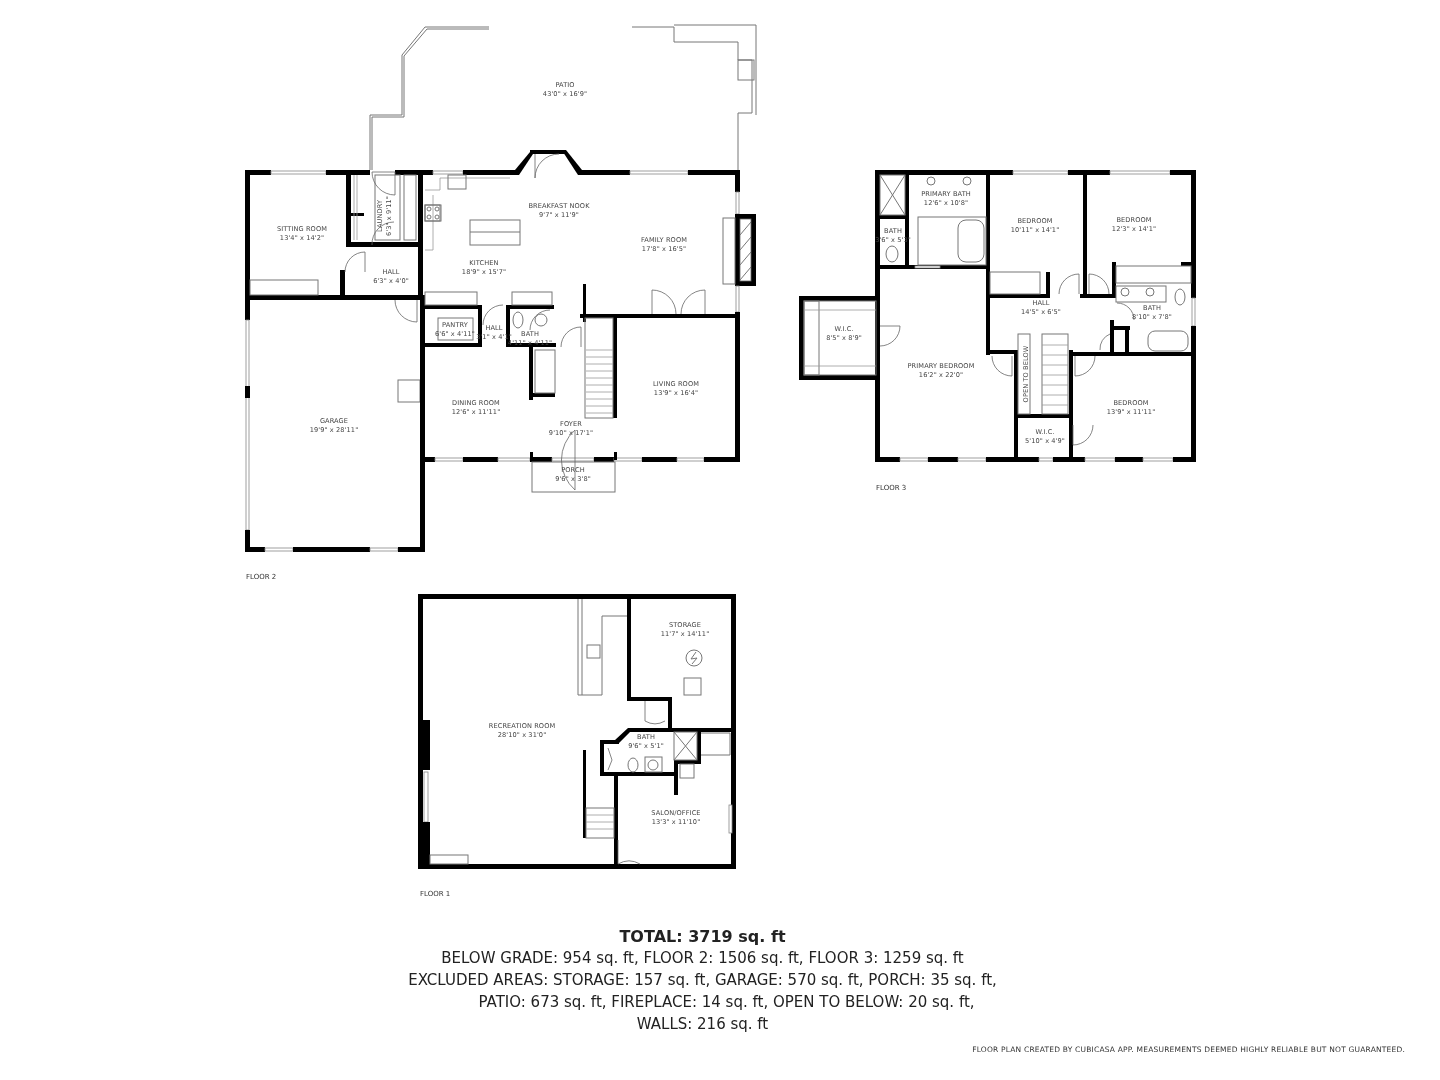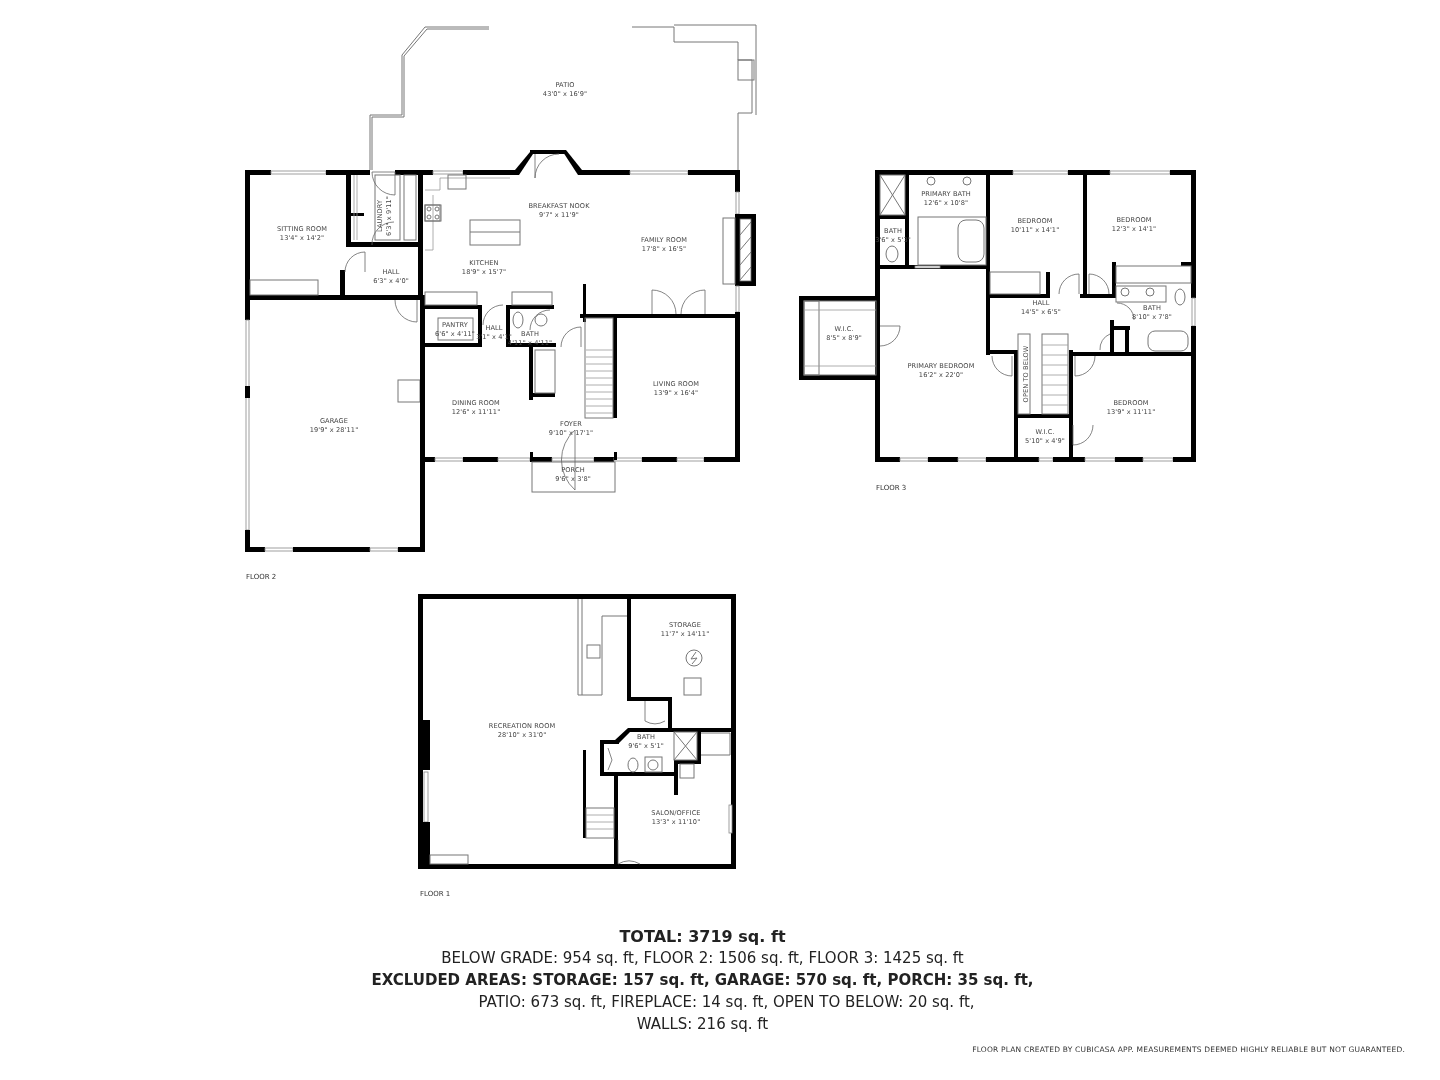--- a/index.html
+++ b/index.html
@@ -9,21 +9,21 @@
     .thin { stroke: #777; stroke-width: 1; fill: none; }
     .thin2 { stroke: #999; stroke-width: 0.8; fill: none; }
     .win { fill: #fff; stroke: #888; stroke-width: 0.8; }
     .door { stroke: #666; stroke-width: 0.8; fill: none; }
     .rlabel { font-family: "DejaVu Sans", sans-serif; font-size: 6.6px; fill: #444; text-anchor: middle; letter-spacing: 0.1px; }
     .flabel { font-family: "DejaVu Sans", sans-serif; font-size: 7px; fill: #333; }
     .summary { position: absolute; left: 0; width: 1405px; text-align: center; font-family: "DejaVu Sans", sans-serif; color: #222; }
     #total { top: 927px; font-size: 16px; font-weight: bold; }
     .sline { font-size: 15px; line-height: 22px; }
     #s1 { top: 947px; }
-    #s2 { top: 969px; font-weight: bold; }
+    #s2 { top: 969px; }
     #s3 { top: 991px; padding-left: 24px; }
     #s4 { top: 1013px; }
     #credit { top: 1045px; font-size: 7.5px; letter-spacing: 0.2px; color: #333; text-align: right; }
   </style>
 </head>
 <body>
 
 <svg id="plan" viewBox="0 0 1440 1080" xmlns="http://www.w3.org/2000/svg">
 
   <g>
@@ -426,17 +426,17 @@
 
       <text class="rlabel" x="676" y="815">SALON/OFFICE</text>
       <text class="rlabel" x="676" y="824">13'3" x 11'10"</text>
 
       <text class="flabel" x="420" y="896">FLOOR 1</text>
     </g>
   </g>
 </svg>
 
 <div class="summary" id="total">TOTAL: 3719 sq. ft</div>
-<div class="summary sline" id="s1">BELOW GRADE: 954 sq. ft, FLOOR 2: 1506 sq. ft, FLOOR 3: 1425 sq. ft</div>
+<div class="summary sline" id="s1">BELOW GRADE: 954 sq. ft, FLOOR 2: 1506 sq. ft, FLOOR 3: 1259 sq. ft</div>
 <div class="summary sline" id="s2">EXCLUDED AREAS: STORAGE: 157 sq. ft, GARAGE: 570 sq. ft, PORCH: 35 sq. ft,</div>
 <div class="summary sline" id="s3">PATIO: 673 sq. ft, FIREPLACE: 14 sq. ft, OPEN TO BELOW: 20 sq. ft,</div>
 <div class="summary sline" id="s4">WALLS: 216 sq. ft</div>
 <div class="summary" id="credit">FLOOR PLAN CREATED BY CUBICASA APP. MEASUREMENTS DEEMED HIGHLY RELIABLE BUT NOT GUARANTEED.</div>
 
 </body></html>

